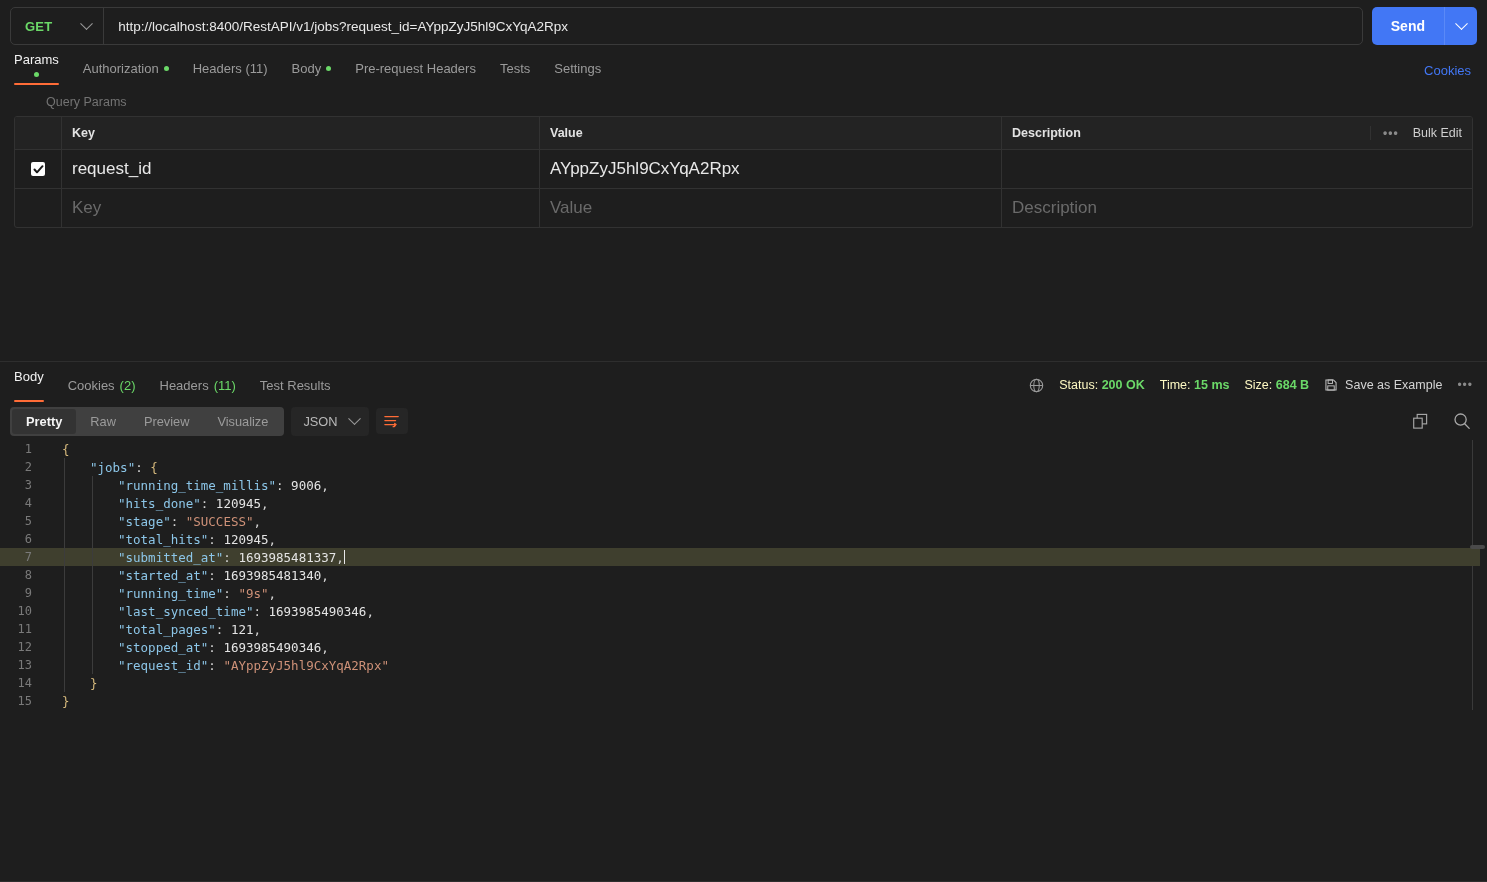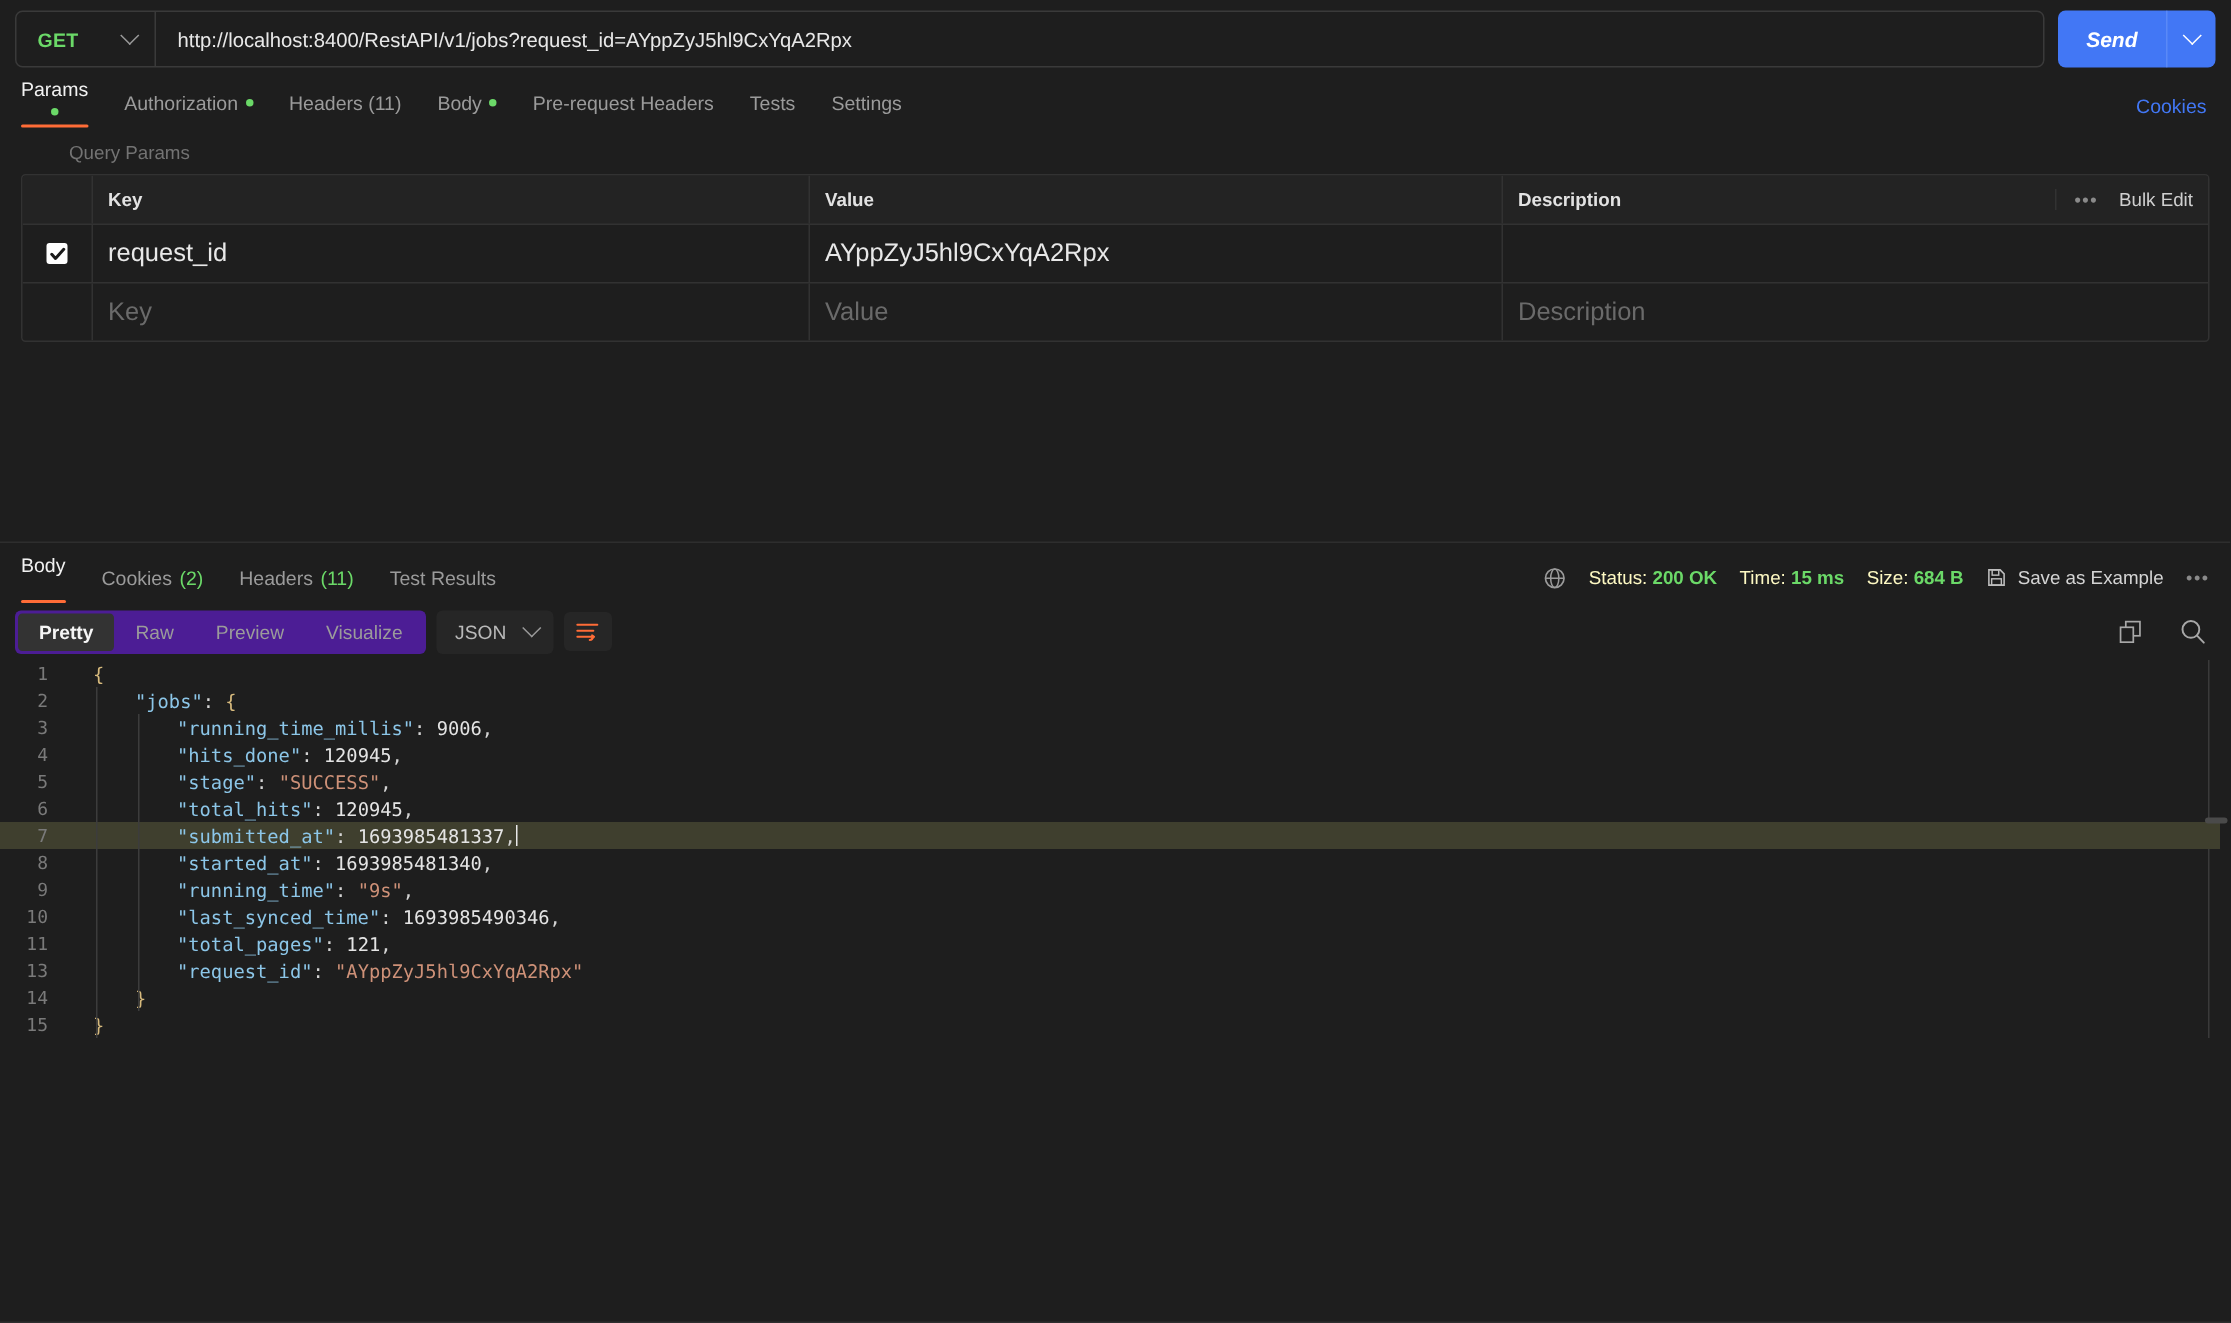--- a/index.html
+++ b/index.html
@@ -42,21 +42,20 @@
   }
   .send-group {
     display: flex; align-items: center; height: 38px;
     background: #4277f5; border-radius: 5px; overflow: hidden;
   }
   .send-btn {
     display:flex; align-items:center; justify-content:center;
     padding: 0 19px; height: 100%; color: #fff; font-size: 14px; font-weight: 700;
     cursor: pointer; border: none; background: transparent;
     font-family: "Liberation Sans", sans-serif;
-    font-style: italic;
   }
   .send-caret {
     display:flex; align-items:center; justify-content:center;
     width: 33px; height: 100%; border-left: 1px solid #5a89f7; cursor: pointer;
   }
   .send-caret .chev { border-color: #fff; }
 
   
   .req-tabs {
     display: flex; align-items: flex-end; gap: 0;
@@ -119,21 +118,21 @@
   .g-val { color: #6bd968; font-weight: 700; }
   .lbl { color: #fef9c3; }
   .save-ex { display: flex; align-items: center; gap: 7px; cursor: pointer; color: #d4d4d4; }
   .icon-btn { cursor: pointer; display: flex; align-items: center; }
 
   
   .body-toolbar {
     display: flex; align-items: center; gap: 7px; padding: 5px 12px 5px 10px;
     position: relative; height: 38px;
   }
-  .seg { display: flex; background: #4c1d95; border-radius: 4px; padding: 2px; }
+  .seg { display: flex; background: #404040; border-radius: 4px; padding: 2px; }
   .seg-item {
     padding: 5px 14px; font-size: 12.8px; color: #9b9b9b; border-radius: 3px; cursor: pointer;
   }
   .seg-item.active { background: #333333; color: #f5f5f5; font-weight: 700; }
   .fmt-select {
     display: flex; align-items: center; gap: 12px;
     background: #262626; border-radius: 4px; padding: 7px 10px 7px 12px;
     font-size: 12.8px; color: #b9b9b9; cursor: pointer; text-align: center;
   }
   .wrap-btn {
@@ -365,20 +364,24 @@
       </div>
       <div class="code-line">
         <div class="ln">10</div>
         <div class="code-txt" style="padding-left: 74px;"><span class="k">"last_synced_time"</span><span class="p">: </span><span class="n">1693985490346</span><span class="p">,</span></div>
       </div>
       <div class="code-line">
         <div class="ln">11</div>
         <div class="code-txt" style="padding-left: 74px;"><span class="k">"total_pages"</span><span class="p">: </span><span class="n">121</span><span class="p">,</span></div>
       </div>
       <div class="code-line">
+        <div class="ln">12</div>
+        <div class="code-txt" style="padding-left: 74px;"><span class="k">"stopped_at"</span><span class="p">: </span><span class="n">1693985490346</span><span class="p">,</span></div>
+      </div>
+      <div class="code-line">
         <div class="ln">13</div>
         <div class="code-txt" style="padding-left: 74px;"><span class="k">"request_id"</span><span class="p">: </span><span class="s">"AYppZyJ5hl9CxYqA2Rpx"</span></div>
       </div>
       <div class="code-line">
         <div class="ln">14</div>
         <div class="code-txt" style="padding-left: 46px;"><span class="b">}</span></div>
       </div>
       <div class="code-line">
         <div class="ln">15</div>
         <div class="code-txt" style="padding-left: 18px;"><span class="b">}</span></div>

